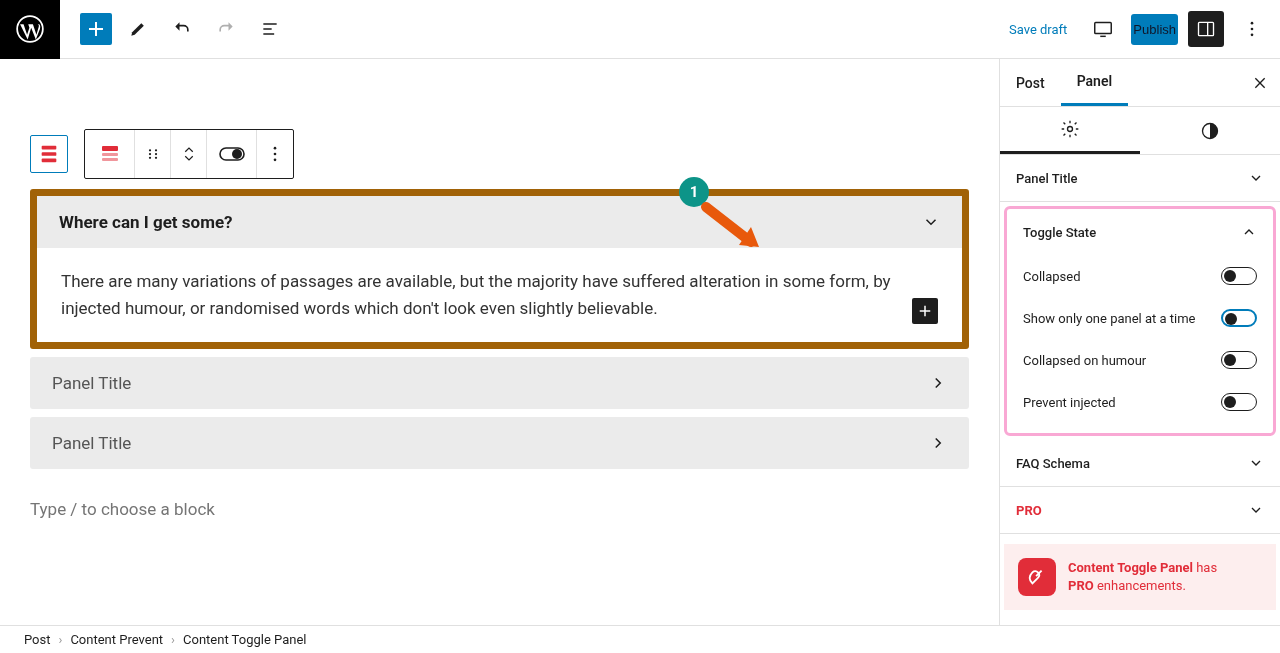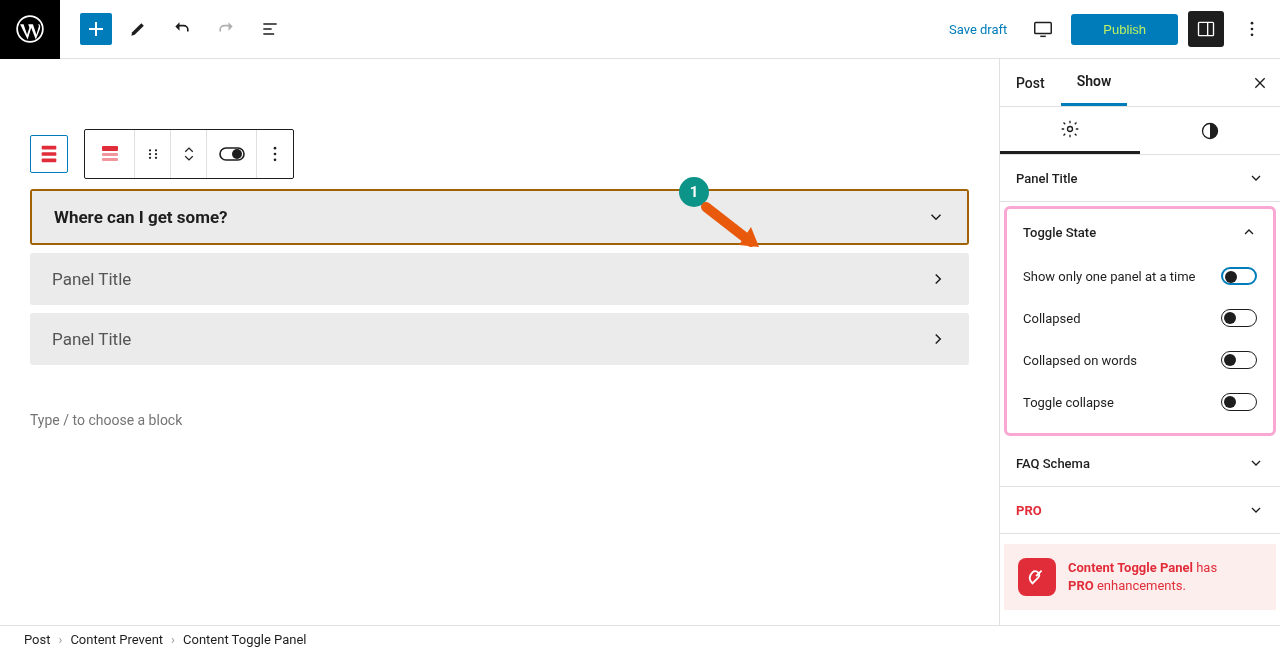--- a/index.html
+++ b/index.html
@@ -9,42 +9,42 @@
     .top-bar { height: 59px; border-bottom: 1px solid #e0e0e0; display: flex; align-items: center; justify-content: space-between; }
     .top-left { display: flex; align-items: center; height: 100%; }
     .wp-logo { width: 60px; height: 59px; background: #000; display: flex; align-items: center; justify-content: center; }
     .wp-logo svg { width: 28px; height: 28px; }
     .tool-btns { display: flex; align-items: center; gap: 8px; padding-left: 20px; }
     .btn-add { width: 32px; height: 32px; background: #007cba; border-radius: 2px; display: flex; align-items: center; justify-content: center; cursor: pointer; }
     .btn-add svg { width: 24px; height: 24px; }
     .icon-btn { width: 36px; height: 36px; display: flex; align-items: center; justify-content: center; cursor: pointer; border-radius: 2px; }
     .top-right { display: flex; align-items: center; gap: 10px; padding-right: 10px; }
     .link-save { color: #007cba; font-size: 13px; cursor: pointer; padding: 8px; }
-    .btn-publish { background: #007cba; color: #bef264; padding: 8px 32px; border-radius: 3px; font-size: 13px; cursor: pointer; border: none; }
+    .btn-publish { background: #007cba; color: #0f172a; padding: 8px 2px; border-radius: 3px; font-size: 13px; cursor: pointer; border: none; }
     .btn-sidebar { width: 36px; height: 36px; background: #1e1e1e; border-radius: 3px; display: flex; align-items: center; justify-content: center; cursor: pointer; }
     
     .main { flex: 1; display: flex; overflow: hidden; }
     .editor { flex: 1; position: relative; overflow-y: auto; }
     .editor-inner { padding: 70px 30px 0 30px; position: relative; }
     
     .block-toolbar { position: absolute; top: 70px; left: 30px; display: flex; align-items: center; }
     .bt-icon-outer { width: 38px; height: 38px; border: 1px solid #007cba; border-radius: 2px; display: flex; align-items: center; justify-content: center; margin-right: 16px; background: #fff; }
     .bt-group { display: flex; border: 1px solid #1e1e1e; height: 50px; background: #fff; border-radius: 2px; }
     .bt-cell { width: 50px; display: flex; align-items: center; justify-content: center; border-right: 1px solid #e0e0e0; }
     .bt-cell:last-child { border-right: none; }
     .bt-cell.narrow { width: 36px; }
     
-    .accordion { margin-top: 60px; border: 2px solid #a16207; border-radius: 3px; overflow: hidden; }
+    .accordion { margin-top: 60px; border: 7px solid #a16207; border-radius: 3px; overflow: hidden; }
     .panel-head { background: #ebebeb; padding: 16px 22px; display: flex; align-items: center; justify-content: space-between; cursor: pointer; }
     .panel-head.first { font-weight: 700; font-size: 17px; }
     .panel-head.other { font-size: 17px; color: #555; font-weight: 400; }
     .panel-body { padding: 20px 24px; font-size: 17px; line-height: 1.6; color: #333; position: relative; background: #fff; }
     .panel-sep { height: 8px; }
     .add-inline { position: absolute; right: 24px; bottom: 18px; width: 26px; height: 26px; background: #1e1e1e; display: flex; align-items: center; justify-content: center; cursor: pointer; border-radius: 2px; }
-    .placeholder { color: #757575; font-size: 14px; padding: 47px 0 0 0; }
+    .placeholder { color: #757575; font-size: 17px; padding: 30px 0 0 0; }
     
     .sidebar { width: 281px; border-left: 1px solid #e0e0e0; display: flex; flex-direction: column; overflow-y: auto; }
     .side-tabs { display: flex; align-items: center; border-bottom: 1px solid #e0e0e0; height: 48px; position: relative; }
     .side-tab { padding: 14px 16px; font-size: 14px; cursor: pointer; font-weight: 500; color: #1e1e1e; }
     .side-tab.active { border-bottom: 3px solid #007cba; font-weight: 600; }
     .side-close { position: absolute; right: 8px; top: 12px; width: 24px; height: 24px; cursor: pointer; display: flex; align-items: center; justify-content: center; }
     .side-subtabs { display: flex; border-bottom: 1px solid #e0e0e0; height: 48px; }
     .subtab { flex: 1; display: flex; align-items: center; justify-content: center; cursor: pointer; }
     .subtab.active { border-bottom: 3px solid #1e1e1e; }
     .side-section { border-bottom: 1px solid #e0e0e0; }
@@ -196,20 +196,28 @@
           </div>
         </div>
 
         <div class="accordion">
           <div class="panel-head first">
             <span>Where can I get some?</span>
             <svg width="18" height="18" viewBox="0 0 24 24">
                 <path d="M6 9l6 6 6-6" stroke="#1e1e1e" stroke-width="2" fill="none"></path>
               </svg>
           </div>
+          <div class="panel-body">
+            <span>There are many variations of passages are available, but the majority have suffered alteration in some form, by injected humour, or randomised words which don't look even slightly believable.</span>
+            <div class="add-inline">
+              <svg width="18" height="18" viewBox="0 0 24 24">
+                  <path d="M12 5v14M5 12h14" stroke="#fff" stroke-width="2"></path>
+                </svg>
+            </div>
+          </div>
         </div>
         <div class="panel-sep"></div>
         <div class="panel-head other" style="border-radius:3px">
           <span>Panel Title</span>
           <svg width="18" height="18" viewBox="0 0 24 24">
               <path d="M9 6l6 6-6 6" stroke="#1e1e1e" stroke-width="2" fill="none"></path>
             </svg>
         </div>
         <div class="panel-sep"></div>
         <div class="panel-head other" style="border-radius:3px">
@@ -219,21 +227,21 @@
             </svg>
         </div>
 
         <div class="placeholder">Type / to choose a block</div>
       </div>
     </div>
 
     <div class="sidebar">
       <div class="side-tabs">
         <div class="side-tab">Post</div>
-        <div class="side-tab active">Show</div>
+        <div class="side-tab active">Panel</div>
         <div class="side-close">
           <svg width="16" height="16" viewBox="0 0 24 24">
               <path d="M5 5l14 14M19 5L5 19" stroke="#1e1e1e" stroke-width="2"></path>
             </svg>
         </div>
       </div>
       <div class="side-subtabs">
         <div class="subtab active">
           <svg width="20" height="20" viewBox="0 0 24 24">
               <circle cx="12" cy="12" r="3" stroke="#1e1e1e" stroke-width="1.6" fill="none"></circle>
@@ -258,40 +266,40 @@
       </div>
 
       <div class="highlight-box">
         <div class="sect-head">
           <span>Toggle State</span>
           <svg width="16" height="16" viewBox="0 0 24 24">
               <path d="M6 15l6-6 6 6" stroke="#1e1e1e" stroke-width="2" fill="none"></path>
             </svg>
         </div>
         <div class="sect-body">
+          <div class="toggle-row">
+            <span>Collapsed</span>
+            <div class="toggle">
+                <div class="knob"></div>
+              </div>
+          </div>
           <div class="toggle-row">
             <span>Show only one panel at a time</span>
             <div class="toggle on">
                 <div class="knob"></div>
               </div>
           </div>
           <div class="toggle-row">
-            <span>Collapsed</span>
+            <span>Collapsed on humour</span>
             <div class="toggle">
                 <div class="knob"></div>
               </div>
           </div>
           <div class="toggle-row">
-            <span>Collapsed on words</span>
-            <div class="toggle">
-                <div class="knob"></div>
-              </div>
-          </div>
-          <div class="toggle-row">
-            <span>Toggle collapse</span>
+            <span>Prevent injected</span>
             <div class="toggle">
                 <div class="knob"></div>
               </div>
           </div>
         </div>
       </div>
 
       <div class="side-section">
         <div class="sect-head">
           <span>FAQ Schema</span>

